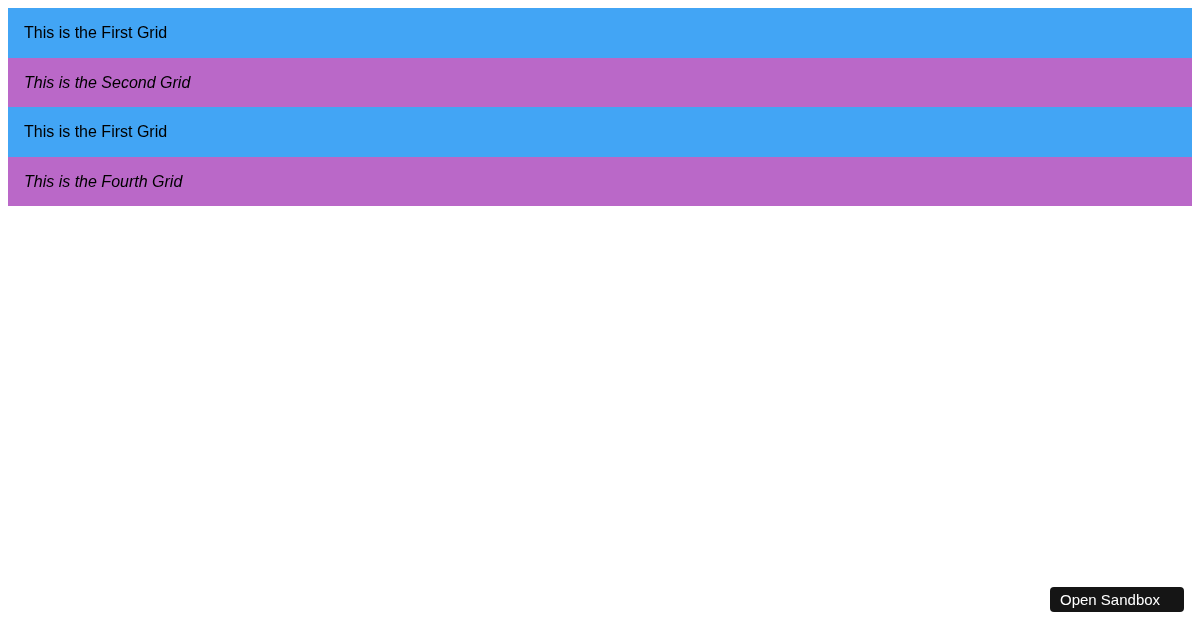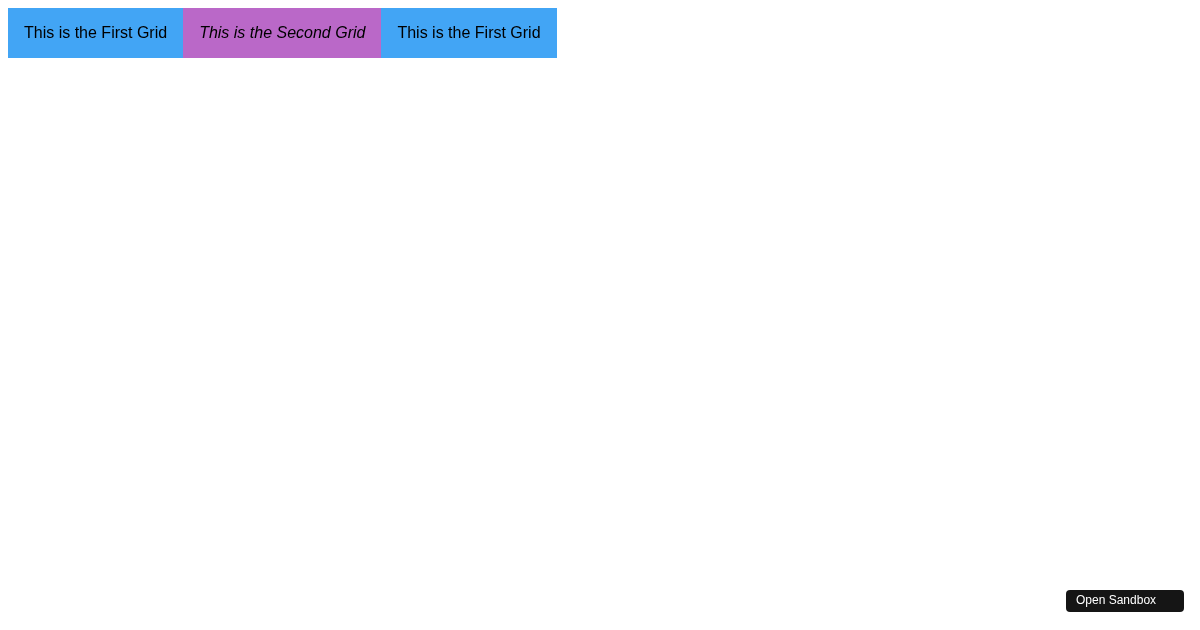--- a/index.html
+++ b/index.html
@@ -10,21 +10,21 @@
     padding: 0;
     width: 1200px;
     height: 630px;
     font-family: Arial, Helvetica, sans-serif;
     background: #ffffff;
     position: relative;
     overflow: hidden;
   }
   .grid-container {
     display: flex;
-    flex-direction: row;
+    flex-direction: column;
     padding: 8px;
   }
   .grid-item {
     padding: 16px;
     font-size: 16px;
     line-height: 1.1;
     color: #000000;
     white-space: nowrap;
   }
   .blue {
@@ -33,32 +33,33 @@
   .purple {
     background-color: #ba68c8;
     font-style: italic;
   }
   .open-sandbox {
     position: absolute;
     right: 16px;
     bottom: 18px;
     background: #151515;
     color: #ffffff;
-    font-size: 12px;
+    font-size: 15px;
     line-height: 1.15;
     padding: 4px 10px 4px 10px;
     border-radius: 4px;
-    width: 118px;
+    width: 134px;
     cursor: pointer;
     font-family: Arial, Helvetica, sans-serif;
     margin-left: 28px;
   }
 </style>
 </head>
 <body>
 
 <div class="grid-container">
   <div class="grid-item blue">This is the First Grid</div>
   <div class="grid-item purple">This is the Second Grid</div>
   <div class="grid-item blue">This is the First Grid</div>
+  <div class="grid-item purple">This is the Fourth Grid</div>
 </div>
 
 <div class="open-sandbox">Open Sandbox</div>
 
 </body></html>

